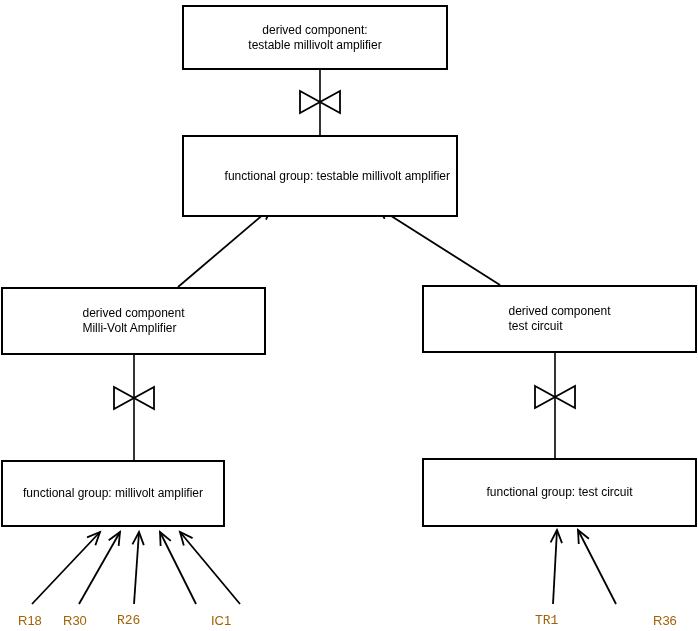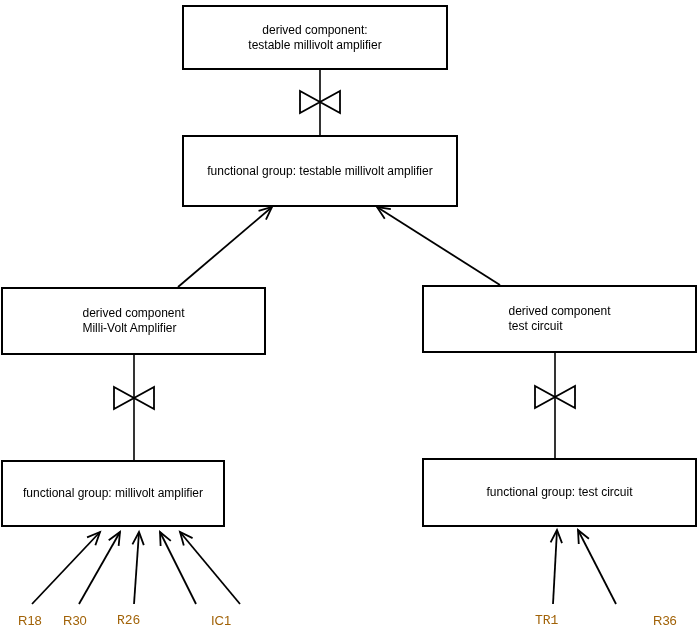--- a/index.html
+++ b/index.html
@@ -112,21 +112,21 @@
           <path d="M 588.92 538.76 L 578 530 L 578.76 543.98" fill="none" stroke="#000000" stroke-width="1.8" stroke-linejoin="miter" stroke-linecap="butt"></path>
         </g>
       </g>
   </svg>
 
   <div id="node-layer">
       <div class="node-box" style="left: 182px; top: 5px; width: 266px; height: 65px;">
         <div class="node-text" style="text-align: center;">derived component:
  testable millivolt amplifier</div>
       </div>
-      <div class="node-box" style="left: 182px; top: 135px; width: 276px; height: 72px;">
+      <div class="node-box" style="left: 182px; top: 135px; width: 276px; height: 82px; justify-content: flex-end;">
         <div class="node-text" style="text-align: left;">functional group: testable millivolt amplifier</div>
       </div>
       <div class="node-box" style="left: 1px; top: 287px; width: 265px; height: 68px;">
         <div class="node-text" style="text-align: left;">derived component
 Milli-Volt Amplifier</div>
       </div>
       <div class="node-box" style="left: 422px; top: 285px; width: 275px; height: 68px;">
         <div class="node-text" style="text-align: left;">derived component
 test circuit</div>
       </div>

